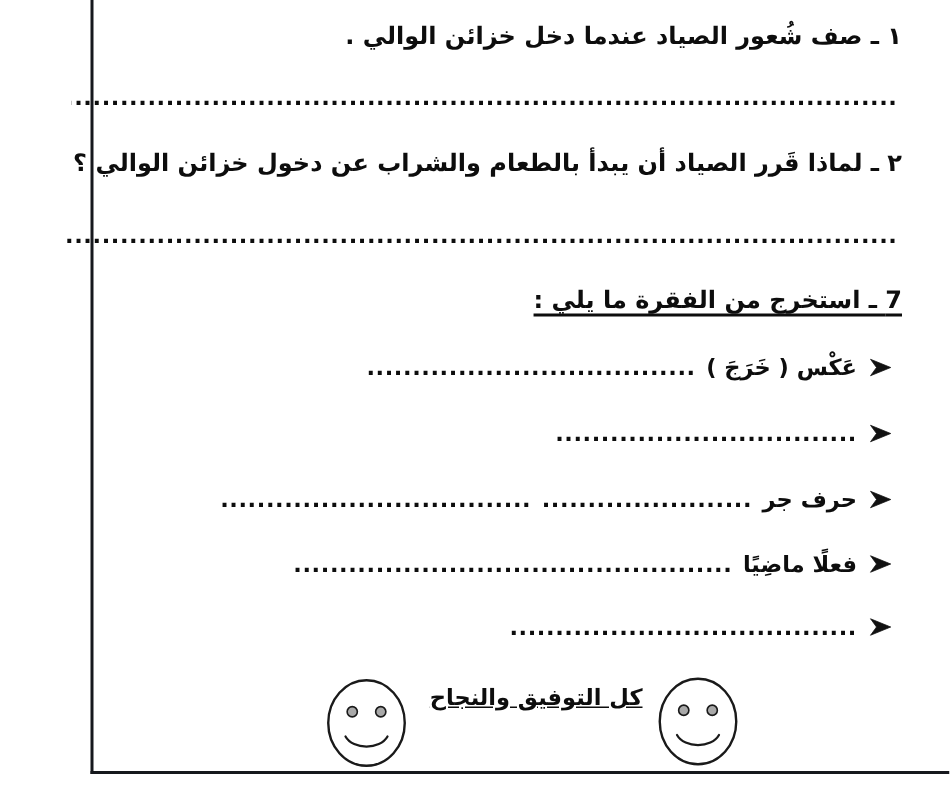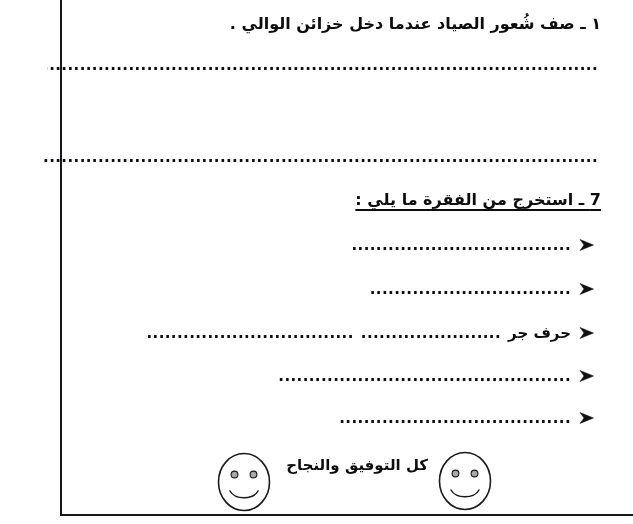--- a/index.html
+++ b/index.html
@@ -60,47 +60,50 @@
   .i1{top:236px;} .i2{top:280px;} .i3{top:324px;} .i4{top:367px;} .i5{top:409px;}
   .bullet-svg{width:17px;height:14px;flex:0 0 auto;}
 
   
   .footer-text{
     position:absolute;
     left:245px;top:456px;width:140px;
     text-align:center;
     font-size:15px;font-weight:bold;
     white-space:nowrap;
+    text-decoration:underline;
   }
   .smiley{position:absolute;width:56px;height:60px;}
   .smiley-left{left:173px;top:452px;}
   .smiley-right{left:394px;top:451px;}
 </style>
 </head>
 <body>
 
 <div class="page">
 
   <div class="vline border-left"></div>
   <div class="vline border-inner-right"></div>
   <div class="vline border-outer-right"></div>
   <div class="hline border-bottom"></div>
   <div class="hline border-top-right"></div>
 
   <div class="qline q1">١ ـ صف شُعور الصياد عندما دخل خزائن الوالي .</div>
   <div class="answer-dots ans1">...................................................................................................................</div>
 
+  <div class="qline q2">٢ ـ لماذا قَرر الصياد أن يبدأ بالطعام والشراب عن دخول خزائن الوالي ؟</div>
   <div class="answer-dots ans2">.......................................................................................................................</div>
 
   <div class="qline q3">7 ـ استخرج من الفقرة ما يلي :</div>
 
   <div class="item i1">
     <svg class="bullet-svg" viewBox="0 0 17 14">
       <polygon points="2,1.5 15.5,7 2,12.5 6,7" fill="#111" stroke="#111" stroke-width="0.5"></polygon>
     </svg>
+    <span>عَكْس ( خَرَجَ )</span>
     <span class="dots">....................................</span>
   </div>
 
   <div class="item i2">
     <svg class="bullet-svg" viewBox="0 0 17 14">
       <polygon points="2,1.5 15.5,7 2,12.5 6,7" fill="#111" stroke="#111" stroke-width="0.5"></polygon>
     </svg>
     <span class="dots">.................................</span>
   </div>
 
@@ -110,20 +113,21 @@
     </svg>
     <span>حرف جر</span>
     <span class="dots">.......................</span>
     <span class="dots">..................................</span>
   </div>
 
   <div class="item i4">
     <svg class="bullet-svg" viewBox="0 0 17 14">
       <polygon points="2,1.5 15.5,7 2,12.5 6,7" fill="#111" stroke="#111" stroke-width="0.5"></polygon>
     </svg>
+    <span>فعلًا ماضِيًا</span>
     <span class="dots">................................................</span>
   </div>
 
   <div class="item i5">
     <svg class="bullet-svg" viewBox="0 0 17 14">
       <polygon points="2,1.5 15.5,7 2,12.5 6,7" fill="#111" stroke="#111" stroke-width="0.5"></polygon>
     </svg>
     <span class="dots">......................................</span>
   </div>
 

